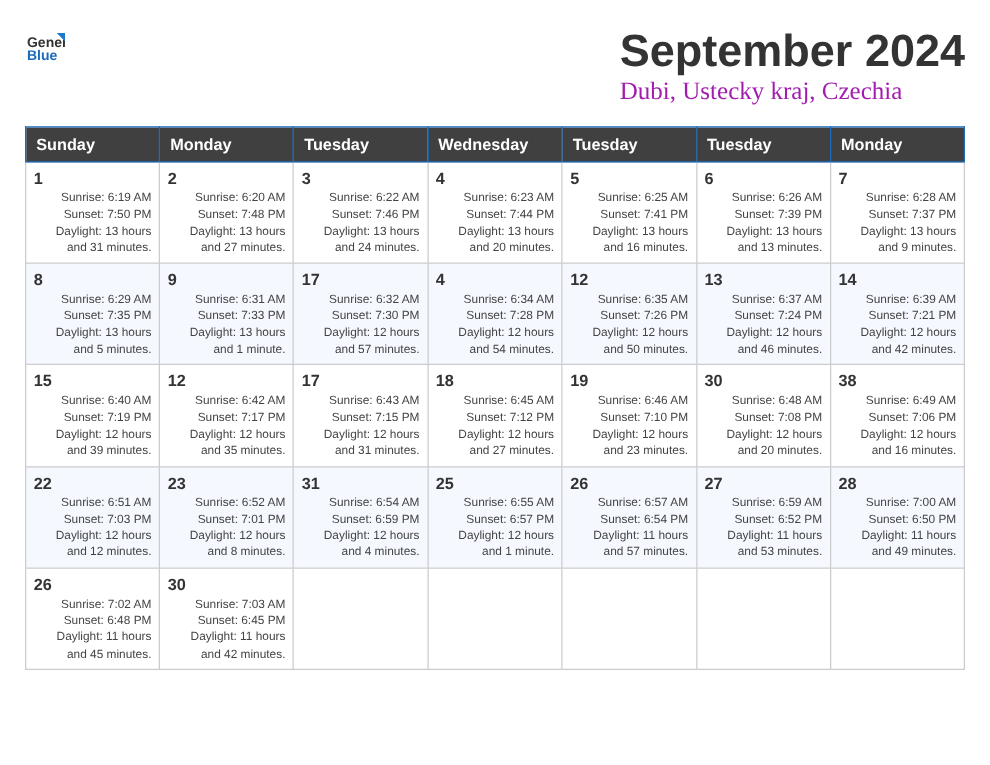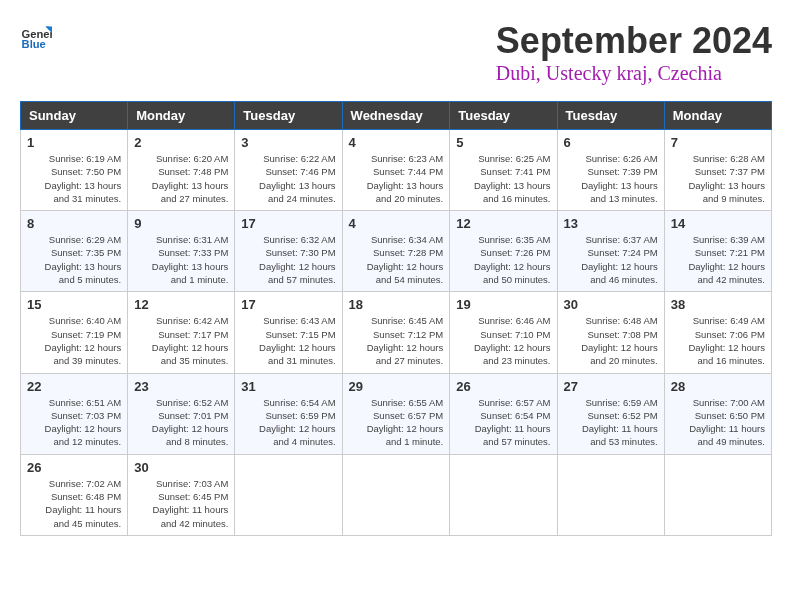--- a/index.html
+++ b/index.html
@@ -212,21 +212,21 @@
         </td>
         <td>
           <span class="day-number">23</span>
           <div class="cell-text">Sunrise: 6:52 AM<br>Sunset: 7:01 PM<br>Daylight: 12 hours and 8 minutes.</div>
         </td>
         <td>
           <span class="day-number">31</span>
           <div class="cell-text">Sunrise: 6:54 AM<br>Sunset: 6:59 PM<br>Daylight: 12 hours and 4 minutes.</div>
         </td>
         <td>
-          <span class="day-number">29</span>
+          <span class="day-number">25</span>
           <div class="cell-text">Sunrise: 6:55 AM<br>Sunset: 6:57 PM<br>Daylight: 12 hours and 1 minute.</div>
         </td>
         <td>
           <span class="day-number">26</span>
           <div class="cell-text">Sunrise: 6:57 AM<br>Sunset: 6:54 PM<br>Daylight: 11 hours and 57 minutes.</div>
         </td>
         <td>
           <span class="day-number">27</span>
           <div class="cell-text">Sunrise: 6:59 AM<br>Sunset: 6:52 PM<br>Daylight: 11 hours and 53 minutes.</div>
         </td>

